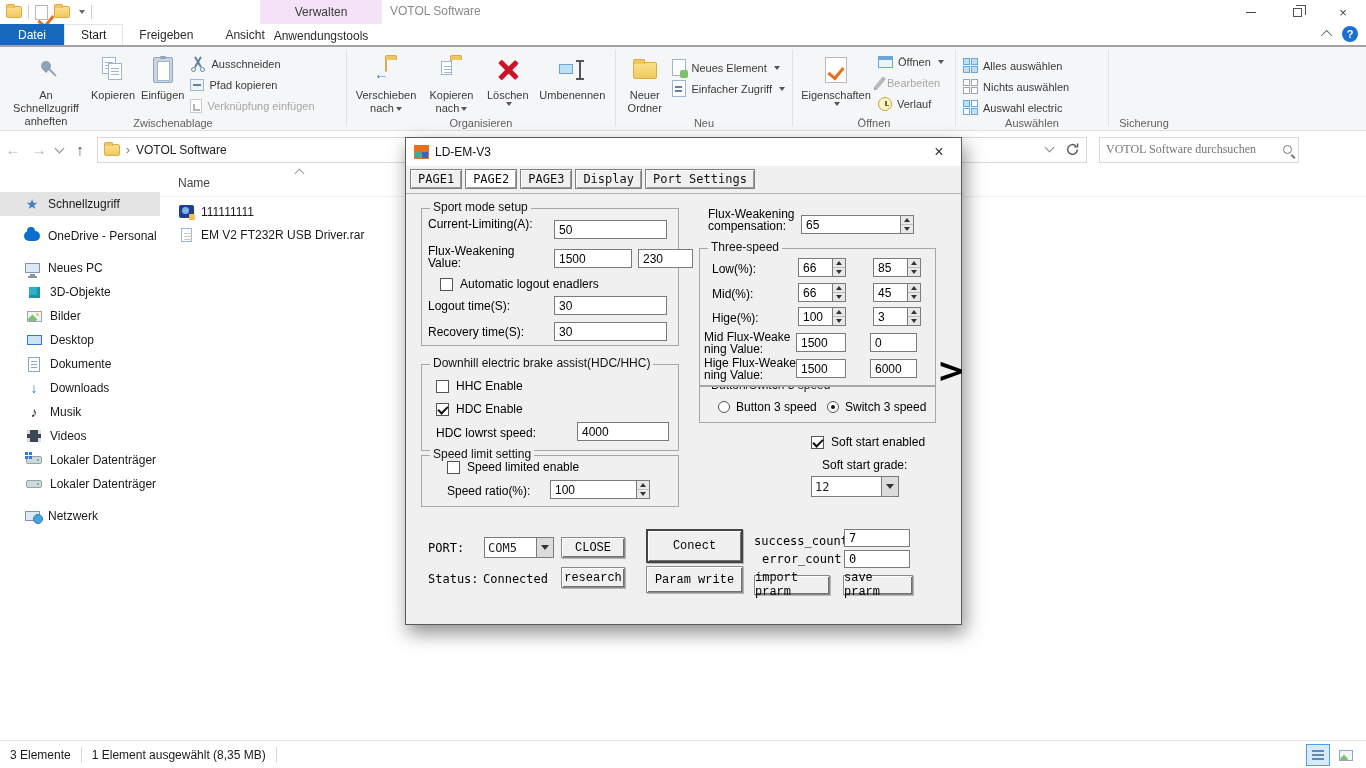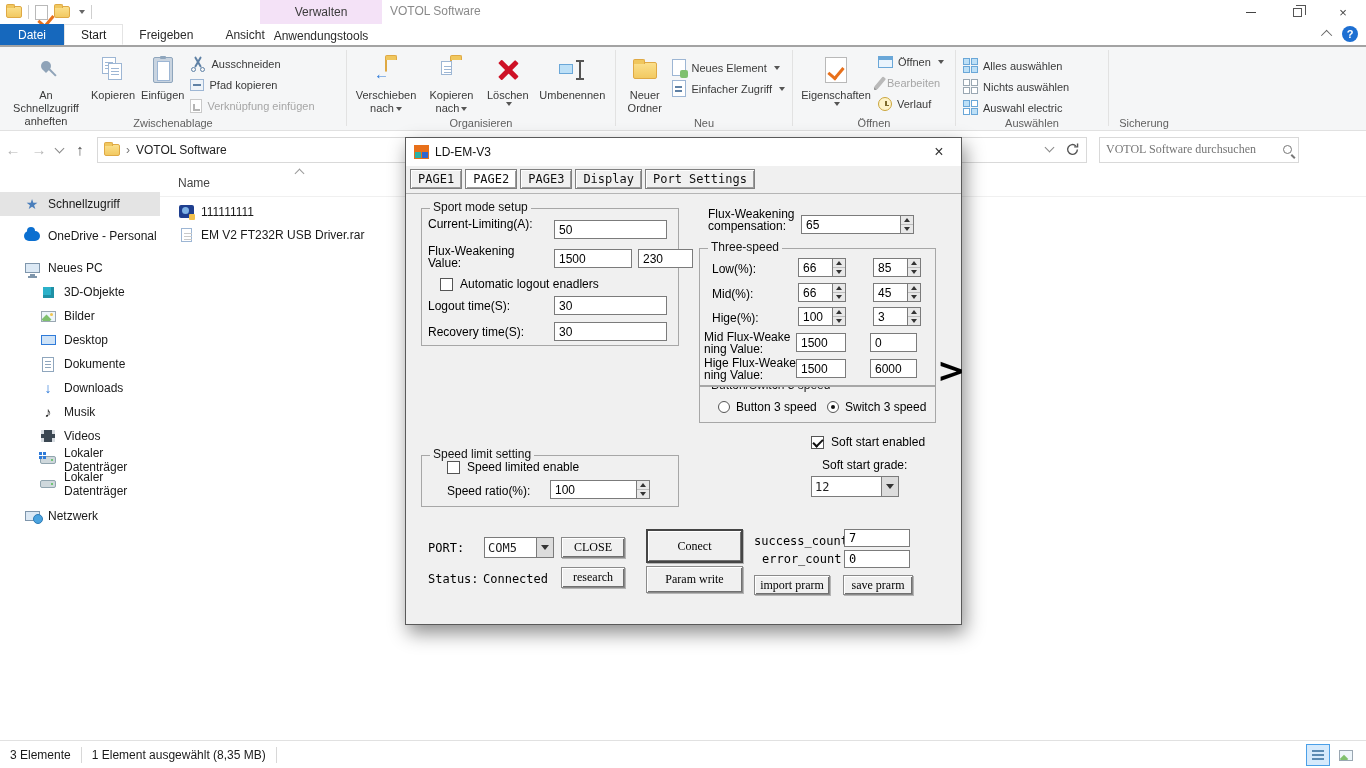--- a/index.html
+++ b/index.html
@@ -115,21 +115,21 @@
   .crumbbox .ctl{margin-left:auto;display:flex;align-items:center;gap:8px}
   .searchbox{height:26px;border:1px solid #d9d9d9;background:#fff;display:flex;align-items:center;margin-left:12px;width:200px;padding:0 6px}
   .searchbox input{border:none;outline:none;flex:1;font-size:12px;color:#404040;font-family:Liberation Serif, serif;background:transparent}
   .mag{width:9px;height:9px;border:1.5px solid #777;border-radius:50%;position:relative;flex:0 0 auto}
   .mag::after{content:"";position:absolute;left:8px;top:8px;width:5px;height:1.5px;background:#777;transform:rotate(45deg);transform-origin:0 0}
 
   
   .main{position:absolute;top:168px;left:0;width:1366px;height:572px;background:#fff}
   .sidebar{position:absolute;left:0;top:0;width:160px;height:100%;background:#fff;overflow:hidden}
   .sideitem{position:absolute;left:0;width:160px;height:24px;display:flex;align-items:center;gap:8px;padding-left:24px;color:#1a1a1a}
-  .sideitem.child{padding-left:40px}
+  .sideitem.child{padding-left:26px}
   .sideitem.sel{background:#e4e4e4}
   .sic{width:16px;display:flex;justify-content:center;flex:0 0 16px}
   .star{color:#4a7ebb;font-size:14px;line-height:1}
   .odcloud{width:16px;height:10px;background:#0b6fd0;border-radius:5px;position:relative}
   .odcloud::before{content:"";position:absolute;left:3px;top:-4px;width:8px;height:8px;background:#0b6fd0;border-radius:50%}
   .mon{width:15px;height:10px;border:1.5px solid #7f96ac;background:#dce9f5;position:relative}
   .mon::after{content:"";position:absolute;left:4px;bottom:-4px;width:5px;height:2px;background:#7f96ac;box-shadow:-2px 2px 0 #7f96ac,2px 2px 0 #7f96ac}
   .cube{width:11px;height:11px;background:#2bb1c9;box-shadow:inset -3px -3px 0 #1f90a5}
   .pic{width:15px;height:11px;border:1px solid #9aa7b2;background:#eef6fb;position:relative;overflow:hidden}
   .pic::after{content:"";position:absolute;left:1px;bottom:-2px;width:7px;height:7px;background:#7fc06e;transform:rotate(45deg)}
@@ -194,21 +194,21 @@
   .sbtns i:last-child{border-bottom:none}
   .sbtns i::after{content:"";width:0;height:0;border-left:3px solid transparent;border-right:3px solid transparent}
   .sbtns i.u::after{border-bottom:4px solid #333}
   .sbtns i.d::after{border-top:4px solid #333}
   .cb{width:13px;height:13px;background:#fff;border:1px solid #555;flex:0 0 13px;position:relative}
   .cb.on::after{content:"";position:absolute;left:3px;top:0px;width:4px;height:8px;border-right:2px solid #111;border-bottom:2px solid #111;transform:rotate(45deg)}
   .rad{width:12px;height:12px;border-radius:50%;background:#fff;border:1px solid #555;flex:0 0 12px;position:relative}
   .rad.on::after{content:"";position:absolute;left:3px;top:3px;width:4px;height:4px;border-radius:50%;background:#111}
   .row{display:flex;align-items:center}
   .dlbl{font-size:12px;color:#000}
-  .btn3d{background:#f0f0f0;border:1px solid #8a8a8a;box-shadow:inset 1px 1px 0 #fff,inset -1px -1px 0 #707070,1px 1px 0 #b5b5b5;display:flex;align-items:center;justify-content:center;font-family:Liberation Serif, serif;font-size:12px;color:#000}
+  .btn3d{background:#f0f0f0;border:1px solid #8a8a8a;box-shadow:inset 1px 1px 0 #fff,inset -1px -1px 0 #707070,1px 1px 0 #b5b5b5;display:flex;align-items:center;justify-content:center;font-family:Liberation Mono, monospace;font-size:12px;color:#000}
   .btn3d.def{border:2px solid #454545}
   .mono{font-family:"DejaVu Sans Mono",monospace;font-size:12px;color:#000}
   .combo{display:flex;height:21px;border:1px solid #7b7b7b;background:#fff}
   .combo .cv{flex:1;display:flex;align-items:center;padding-left:3px;font-family:"DejaVu Sans Mono",monospace;font-size:12px}
   .combo .cbtn{width:17px;background:#dcdcdc;border-left:1px solid #7b7b7b;display:flex;align-items:center;justify-content:center}
   .combo .cbtn::after{content:"";width:0;height:0;border-left:4px solid transparent;border-right:4px solid transparent;border-top:5px solid #333}
   .wraplbl{width:95px;word-break:break-all;line-height:12px;font-size:12px}
   .expand{position:absolute;left:531px;top:212px;font-size:34px;font-weight:bold;color:#000;font-family:"DejaVu Sans",sans-serif}
 </style>
 </head>
@@ -609,20 +609,35 @@
     <div class="dlbl abs" style="left:6px;top:90px">Logout time(S):</div>
     <div class="txt abs" style="left:132px;top:87px;width:113px">
         <span>30</span>
       </div>
     <div class="dlbl abs" style="left:6px;top:116px">Recovery time(S):</div>
     <div class="txt abs" style="left:132px;top:113px;width:113px">
         <span>30</span>
       </div>
   </div>
 
+  <div class="grp" style="left:15px;top:226px;width:258px;height:87px">
+    <span class="leg">Downhill electric brake assist(HDC/HHC)</span>
+    <div class="row abs" style="left:14px;top:14px;gap:7px">
+      <span class="cb"></span>
+      <span class="dlbl">HHC Enable</span>
+    </div>
+    <div class="row abs" style="left:14px;top:37px;gap:7px">
+      <span class="cb on"></span>
+      <span class="dlbl">HDC Enable</span>
+    </div>
+    <div class="dlbl abs" style="left:14px;top:61px">HDC lowrst speed:</div>
+    <div class="txt abs" style="left:155px;top:57px;width:92px">
+        <span>4000</span>
+      </div>
+  </div>
 
   <div class="grp" style="left:15px;top:317px;width:258px;height:52px">
     <span class="leg">Speed limit setting</span>
     <div class="row abs" style="left:25px;top:4px;gap:7px">
       <span class="cb"></span>
       <span class="dlbl">Speed limited enable</span>
     </div>
     <div class="dlbl abs" style="left:25px;top:28px">Speed ratio(%):</div>
     <div class="spinw abs" style="left:128px;top:24px;width:100px">
       <span class="txt">

